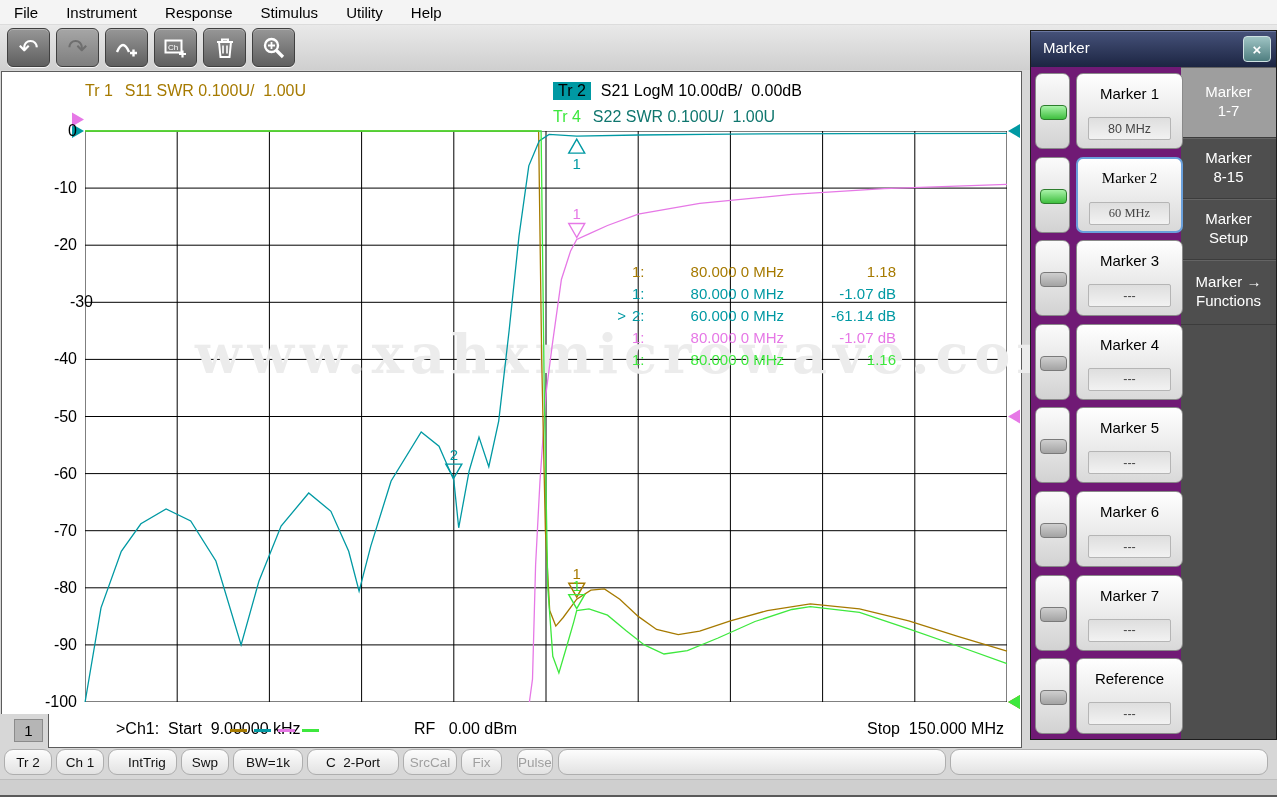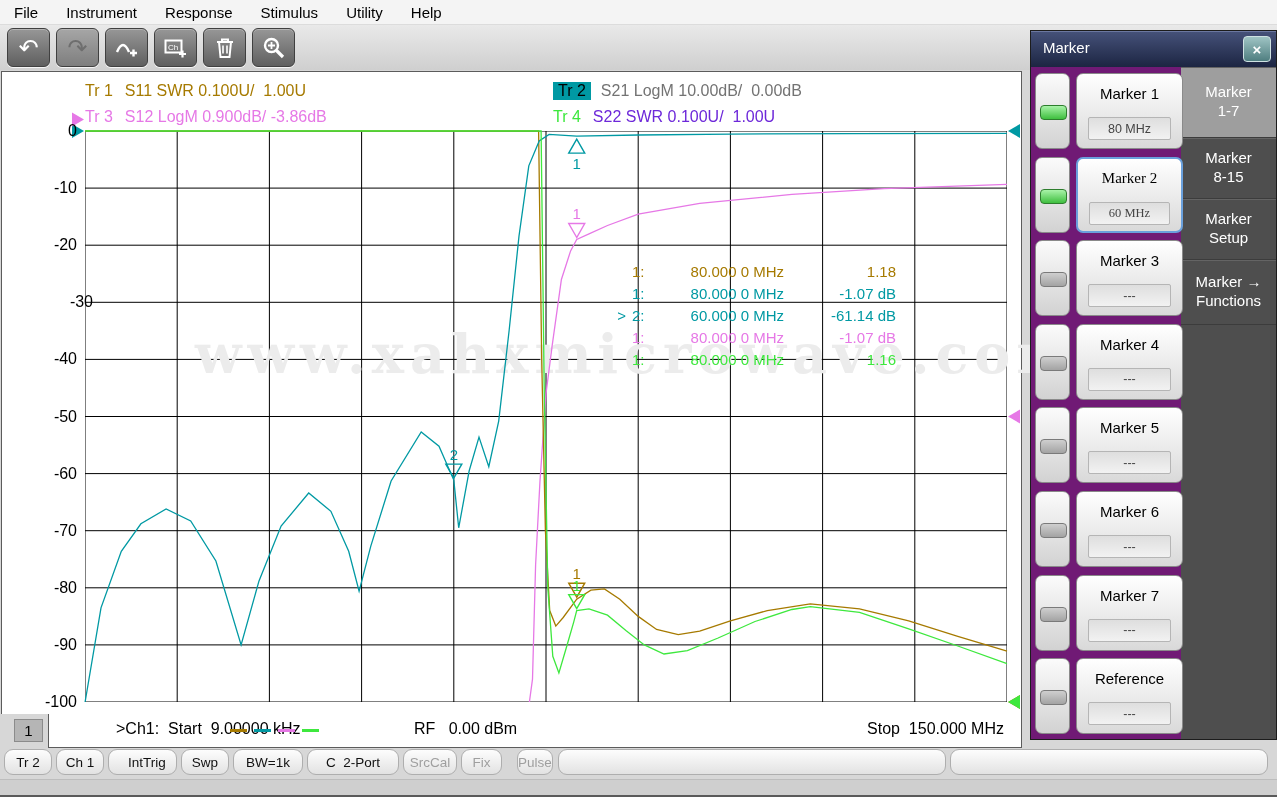--- a/index.html
+++ b/index.html
@@ -106,27 +106,24 @@
           <path d="M15.5 15.5 L22 22" stroke="#fff" stroke-width="3.2"></path>
         </svg>
     </div>
   </div>
 
   <div id="chart">
     <div class="legend-row" style="left:83px;top:9px">
       <span class="tr-id" id="l1id" style="color: rgb(166, 122, 0);">Tr 1</span><span id="l1tx" style="color: rgb(166, 122, 0);">S11 SWR 0.100U/  1.00U</span>
     </div>
     <div class="legend-row" style="left:551px;top:9px">
-      <span class="tr-badge" id="l2id" style="background: rgb(0, 153, 163);">Tr 2</span><span id="l2tx" style="color: #737373;">S21 LogM 10.00dB/  0.00dB</span>
-    </div>
-    <div class="legend-row" style="left:83px;top:35px">
-      <span class="tr-id" id="l3id" style="color: rgb(230, 120, 230);">Tr 3</span><span id="l3tx" style="color: rgb(230, 120, 230);">S12 LogM 0.900dB/ -3.86dB</span>
+      <span class="tr-badge" id="l2id" style="background: rgb(0, 153, 163);">Tr 2</span><span id="l2tx" style="color: #000000;">S21 LogM 10.00dB/  0.00dB</span>
     </div>
     <div class="legend-row" style="left:551px;top:35px">
-      <span class="tr-id" id="l4id" style="color: rgb(62, 232, 62);">Tr 4</span><span id="l4tx" style="color: #6d28d9;">S22 SWR 0.100U/  1.00U</span>
+      <span class="tr-id" id="l4id" style="color: rgb(62, 232, 62);">Tr 4</span><span id="l4tx" style="color: #0f766e;">S22 SWR 0.100U/  1.00U</span>
     </div>
 
     <svg id="grid-svg" width="922" height="571">
         <line x1="0" y1="0" x2="0" y2="571" stroke="#000" stroke-width="1"></line>
         <line x1="0" y1="0" x2="922" y2="0" stroke="#000" stroke-width="1"></line>
         <line x1="92.2" y1="0" x2="92.2" y2="571" stroke="#000" stroke-width="1"></line>
         <line x1="0" y1="57.1" x2="922" y2="57.1" stroke="#000" stroke-width="1"></line>
         <line x1="184.4" y1="0" x2="184.4" y2="571" stroke="#000" stroke-width="1"></line>
         <line x1="0" y1="114.2" x2="922" y2="114.2" stroke="#000" stroke-width="1"></line>
         <line x1="276.6" y1="0" x2="276.6" y2="571" stroke="#000" stroke-width="1"></line>

